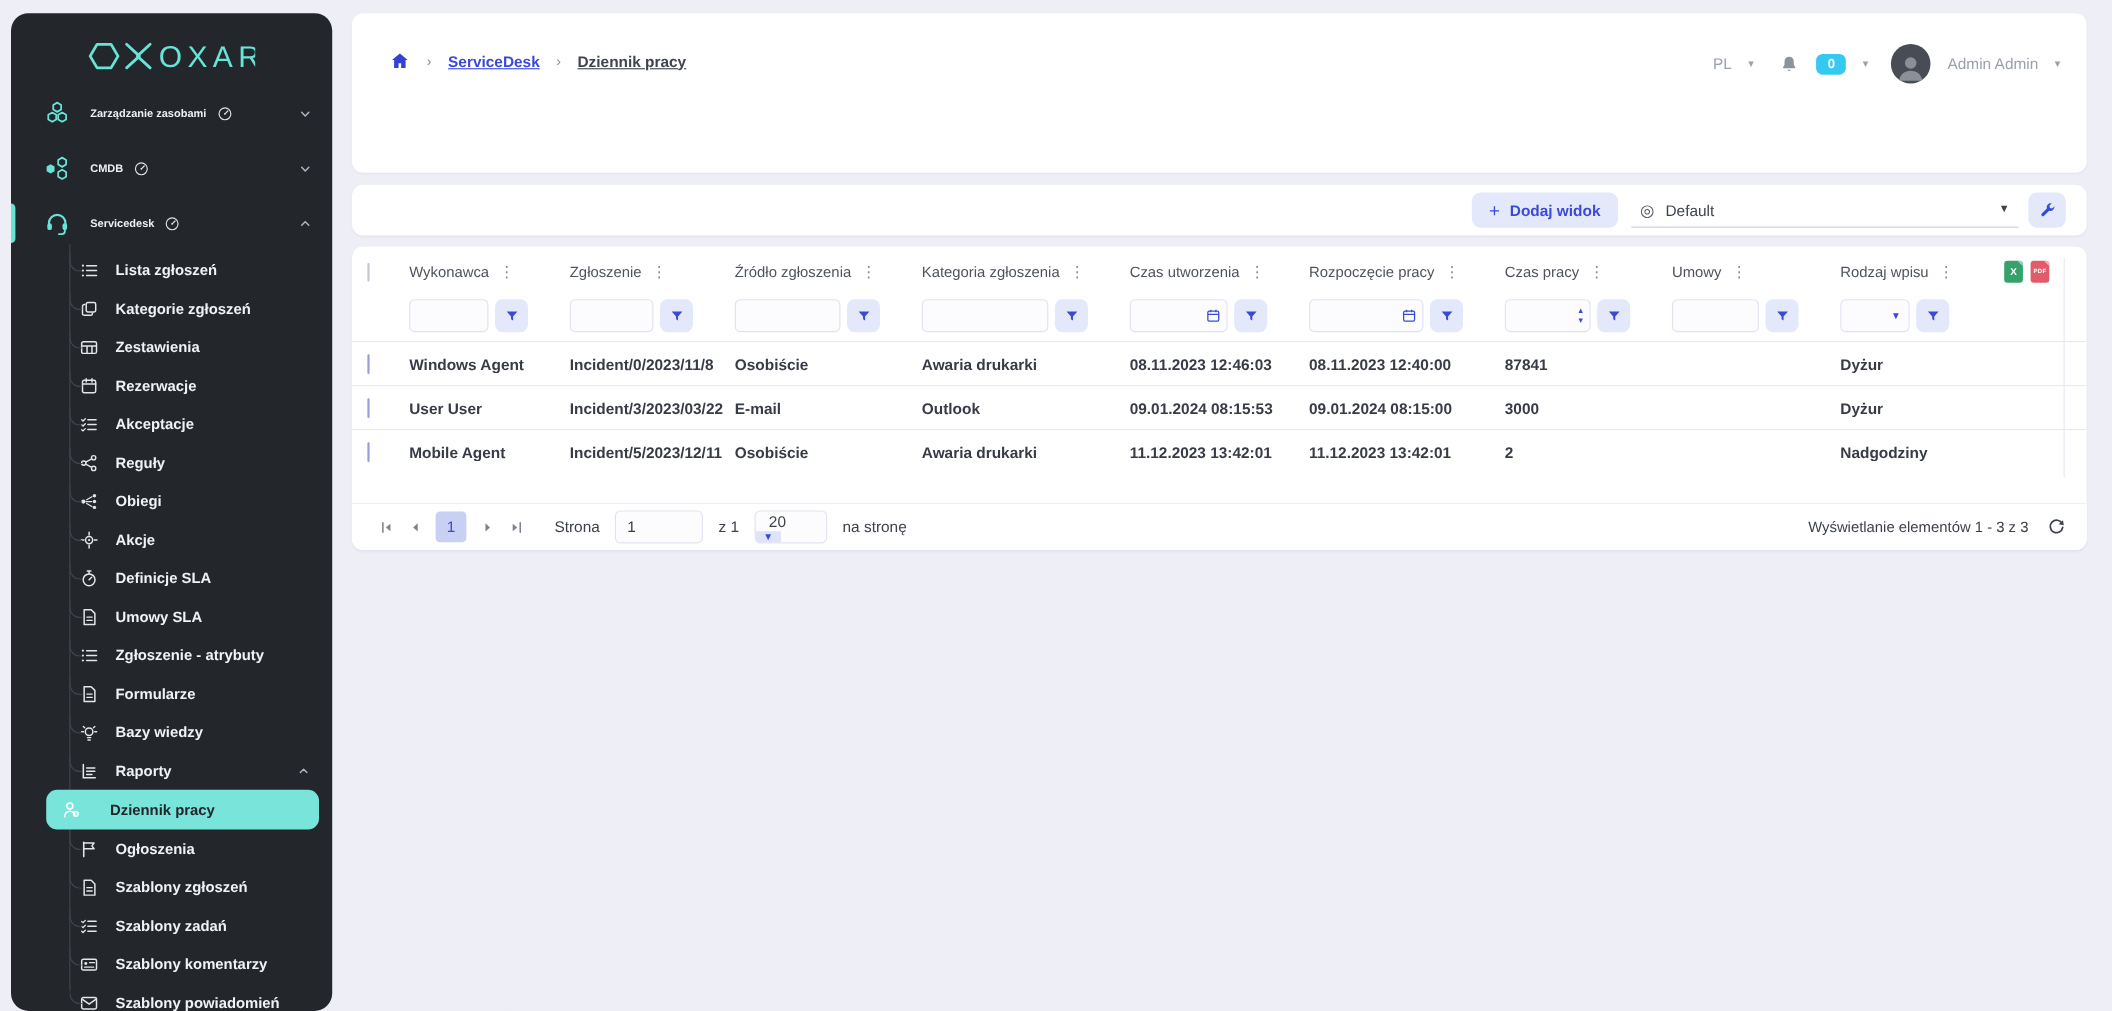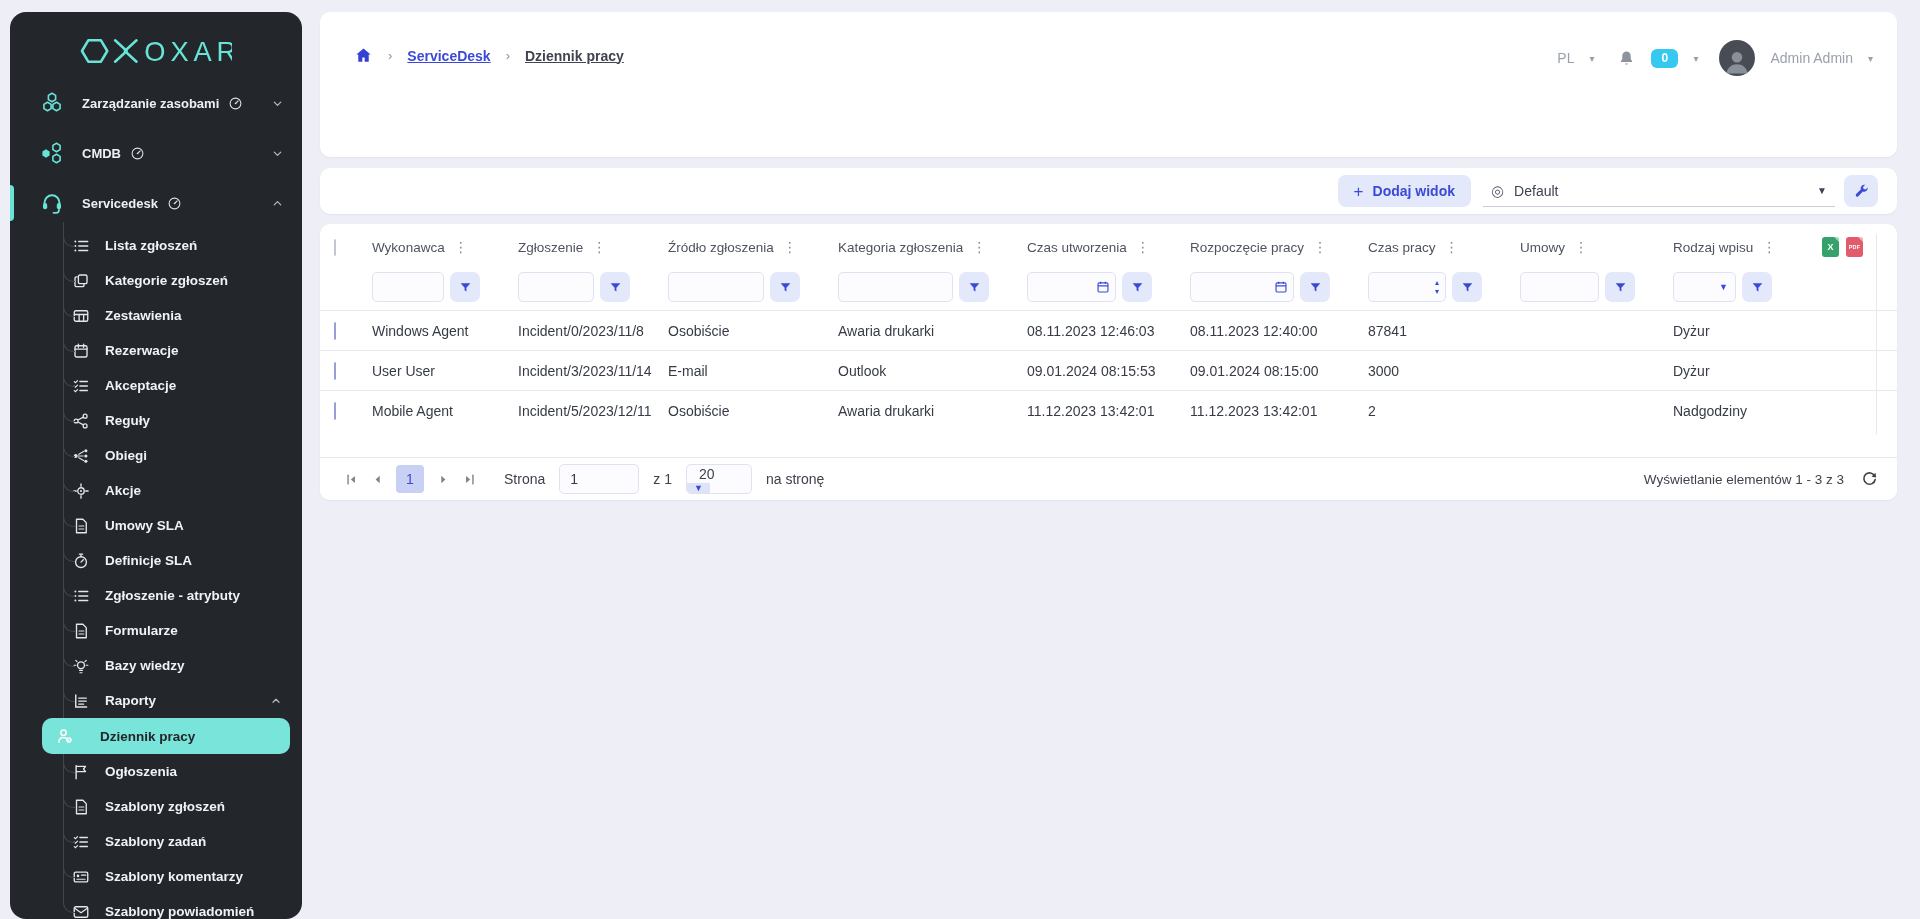--- a/index.html
+++ b/index.html
@@ -11,21 +11,21 @@
     color:#363b45;
   }
   svg{display:block;}
   .ic{flex:none;}
 
   
   .sidebar{position:absolute;left:10px;top:12px;width:292px;height:907px;
     background:#23262b;border-radius:16px;overflow:hidden;}
   .logo{height:66px;display:flex;align-items:center;justify-content:center;padding-top:12px;}
   .toplevel{position:relative;height:50px;display:flex;align-items:center;
-    padding:0 18px 0 30px;color:#eef1f4;font-size:13px;font-weight:700;cursor:pointer;}
+    padding:0 18px 0 30px;color:#eef1f4;font-size:10px;font-weight:700;cursor:pointer;}
   .toplevel .ticon{width:24px;height:24px;color:#68e4d7;margin-right:18px;}
   .toplevel .gauge{width:15px;height:15px;margin-left:9px;color:#dfe2e6;}
   .toplevel .chev{margin-left:auto;color:#b4b9c1;}
   .toplevel.active::before{content:"";position:absolute;left:0;top:7px;width:4px;height:36px;
     background:#68e4d7;border-radius:0 4px 4px 0;}
   .subnav{position:relative;}
   .subnav .guide{position:absolute;left:53px;top:-6px;height:calc(100% - 24px);width:1px;background:#42464d;}
   .subitem{position:relative;height:35px;display:flex;align-items:center;
     padding-left:62px;color:#f0f2f5;font-size:13.5px;font-weight:700;cursor:pointer;white-space:nowrap;}
   .subitem::before{content:"";position:absolute;left:53px;top:calc(50% - 15px);width:11px;height:15px;
@@ -83,21 +83,21 @@
   .finput .inicon{position:absolute;right:6px;top:50%;transform:translateY(-50%);color:#3b4ad6;}
   .spin{position:absolute;right:7px;top:50%;transform:translateY(-50%);display:flex;flex-direction:column;
     gap:1px;color:#3b4ad6;font-size:8px;line-height:1;cursor:pointer;}
   .selcaret{position:absolute;right:8px;top:50%;transform:translateY(-50%);color:#3b4ad6;font-size:9px;cursor:pointer;}
   .funnelbtn{width:30px;height:30px;background:#e3e8fb;border:none;border-radius:7px;flex:none;
     display:flex;align-items:center;justify-content:center;color:#3b4ad6;cursor:pointer;}
   .cb{width:16px;height:16px;border:1.5px solid #c2c6d2;border-radius:4px;background:#fff;
     margin-left:14px;cursor:pointer;}
   .cb.row{border-color:#959ed6;}
   .data-row{height:40px;border-top:1px solid #e9eaf1;font-size:14px;color:#363b45;}
-  .dcell{white-space:nowrap;overflow:hidden;text-overflow:ellipsis;padding-right:0;}
+  .dcell{white-space:nowrap;overflow:hidden;text-overflow:ellipsis;padding-right:0;font-weight:bold;}
   .exports{display:flex;align-items:center;gap:7px;padding-left:12px;}
   .file-ic{position:relative;width:17px;height:20px;border-radius:3px;color:#fff;cursor:pointer;
     display:flex;align-items:center;justify-content:center;font-weight:700;}
   .file-ic::before{content:"";position:absolute;top:0;right:0;border-style:solid;border-width:0 5px 5px 0;
     border-color:transparent rgba(255,255,255,.55) transparent transparent;border-radius:0 3px 0 0;}
   .file-xls{background:#35a26c;font-size:9px;}
   .file-pdf{background:#e15b6b;font-size:5.5px;letter-spacing:.2px;}
   .vrule{position:absolute;right:20px;top:10px;height:200px;width:1px;background:#e6e8ef;}
 
   
@@ -361,29 +361,29 @@
         <span>Obiegi</span>
       </div>
       <div class="subitem">
         <svg class="ic sicon">
             <use href="#i-target"></use>
           </svg>
         <span>Akcje</span>
       </div>
       <div class="subitem">
         <svg class="ic sicon">
+            <use href="#i-stopwatch"></use>
+          </svg>
+        <span>Definicje SLA</span>
+      </div>
+      <div class="subitem">
+        <svg class="ic sicon">
             <use href="#i-doc"></use>
           </svg>
         <span>Umowy SLA</span>
-      </div>
-      <div class="subitem">
-        <svg class="ic sicon">
-            <use href="#i-stopwatch"></use>
-          </svg>
-        <span>Definicje SLA</span>
       </div>
       <div class="subitem">
         <svg class="ic sicon">
             <use href="#i-list"></use>
           </svg>
         <span>Zgłoszenie - atrybuty</span>
       </div>
       <div class="subitem">
         <svg class="ic sicon">
             <use href="#i-doc"></use>
@@ -634,21 +634,21 @@
     <div class="dcell">08.11.2023 12:46:03</div>
     <div class="dcell">08.11.2023 12:40:00</div>
     <div class="dcell">87841</div>
     <div class="dcell"></div>
     <div class="dcell">Dyżur</div>
     <div></div>
   </div>
   <div class="trow data-row">
     <div><span class="cb row"></span></div>
     <div class="dcell">User User</div>
-    <div class="dcell">Incident/3/2023/11/14</div>
+    <div class="dcell">Incident/3/2023/03/22</div>
     <div class="dcell">E-mail</div>
     <div class="dcell">Outlook</div>
     <div class="dcell">09.01.2024 08:15:53</div>
     <div class="dcell">09.01.2024 08:15:00</div>
     <div class="dcell">3000</div>
     <div class="dcell"></div>
     <div class="dcell">Dyżur</div>
     <div></div>
   </div>
   <div class="trow data-row">

